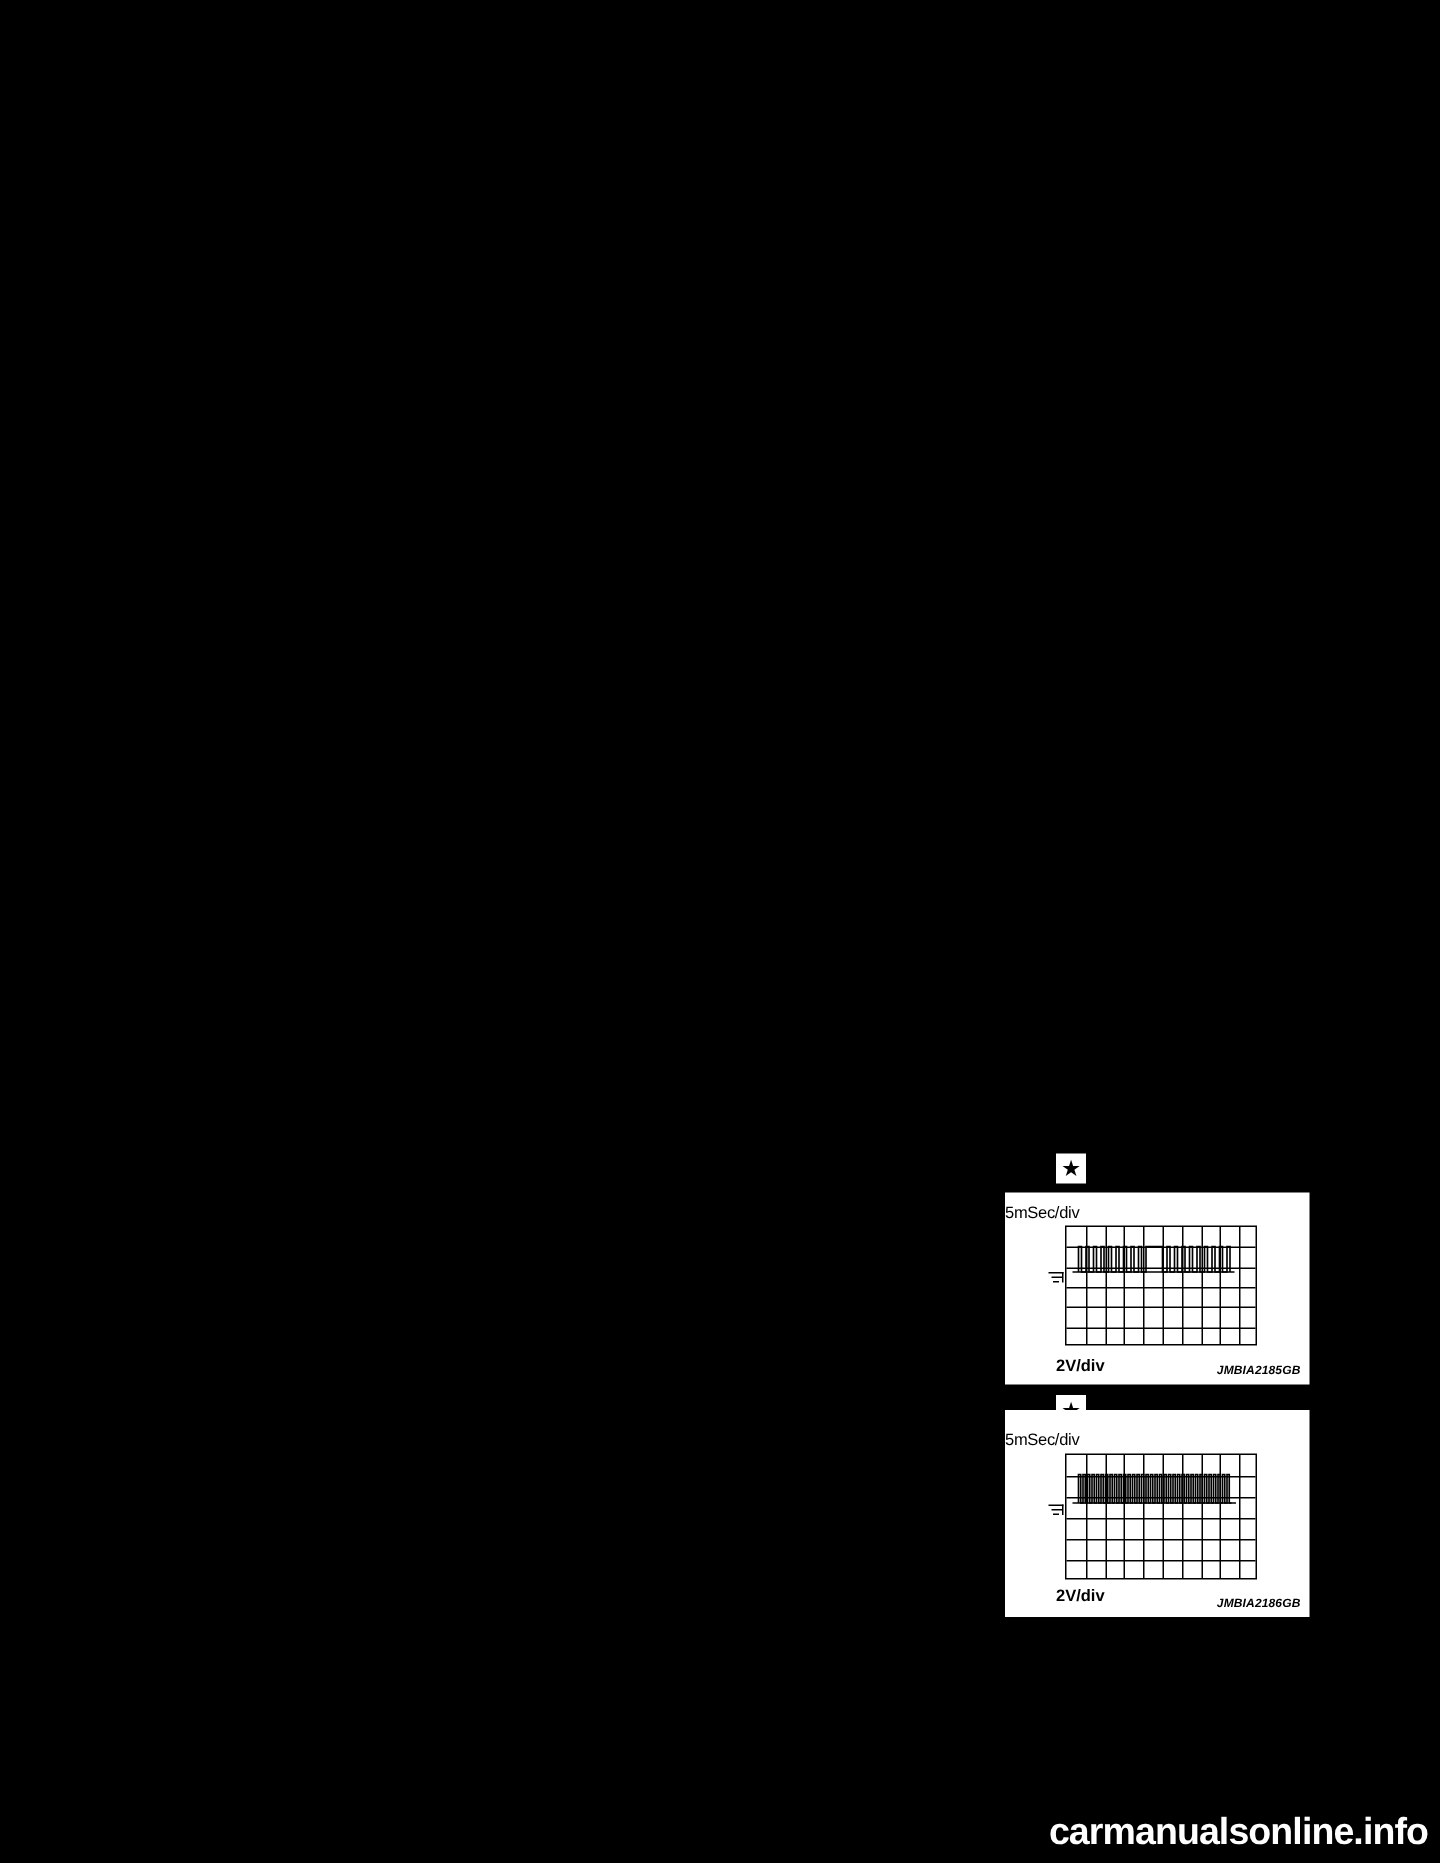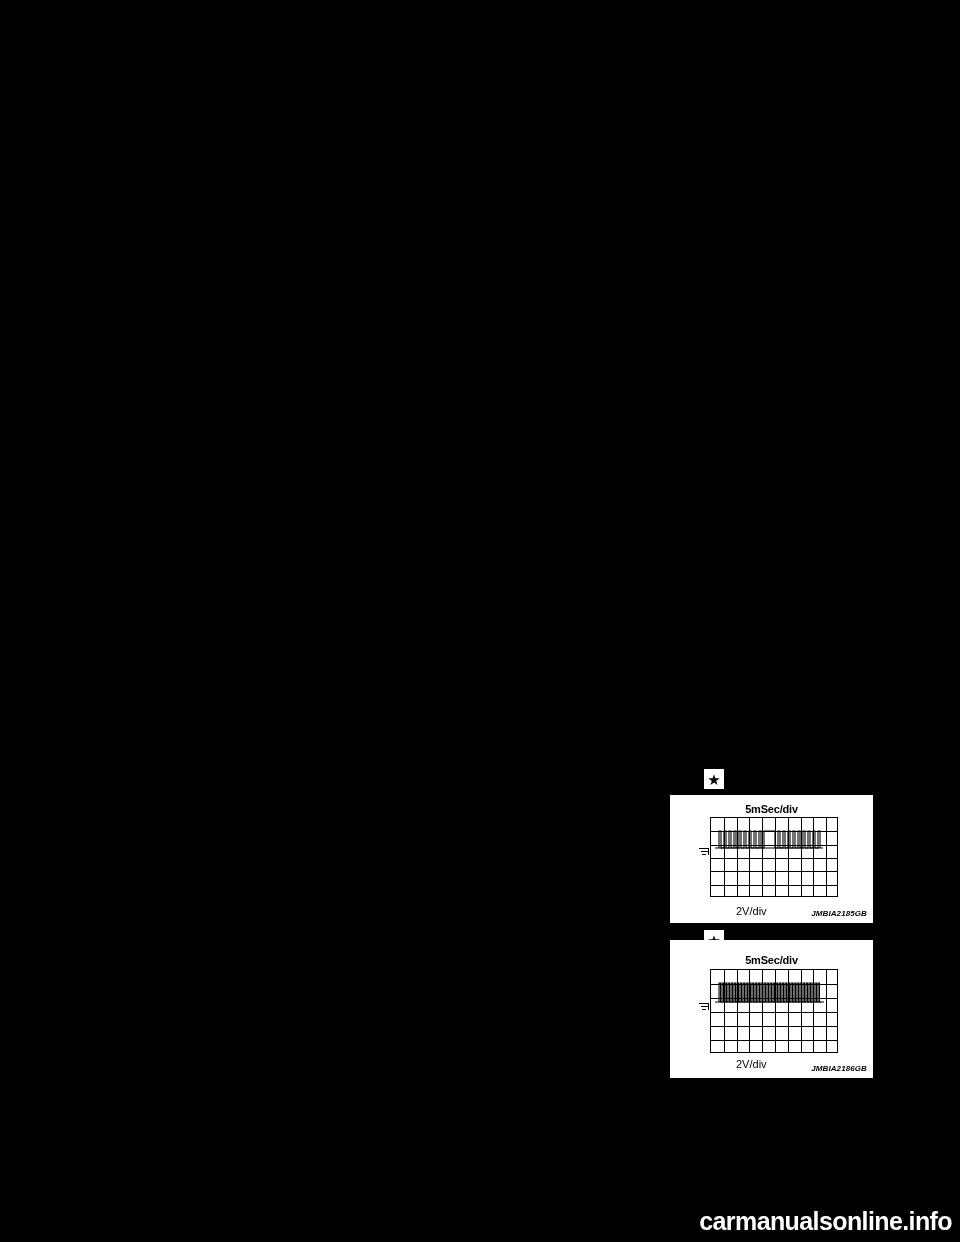--- a/index.html
+++ b/index.html
@@ -46,35 +46,34 @@
   .fig-inner {
     position: relative;
     width: 100%;
     height: 100%;
   }
 
   .fig-title {
     position: absolute;
     left: 0;
     right: 0;
-    text-align: center;
+    text-align: left;
+    font-size: 11px;
+    font-weight: normal;
+    color: #000;
+    letter-spacing: -0.2px;
+  }
+  #figure-1 .fig-title { top: 8px; }
+  #figure-2 .fig-title { top: 14px; }
+
+  .fig-yunit {
+    position: absolute;
     font-size: 11px;
     font-weight: bold;
     color: #000;
-    letter-spacing: -0.2px;
-  }
-  #figure-1 .fig-title { top: 8px; }
-  #figure-2 .fig-title { top: 14px; }
-
-  .fig-yunit {
-    position: absolute;
-    font-size: 11px;
-    font-weight: normal;
-    color: #000;
-    margin-left: 32px;
   }
   #figure-1 .fig-yunit { left: 34px; bottom: 6px; }
   #figure-2 .fig-yunit { left: 34px; bottom: 8px; }
 
   .fig-code {
     position: absolute;
     right: 6px;
     bottom: 5px;
     font-size: 8px;
     font-weight: bold;

